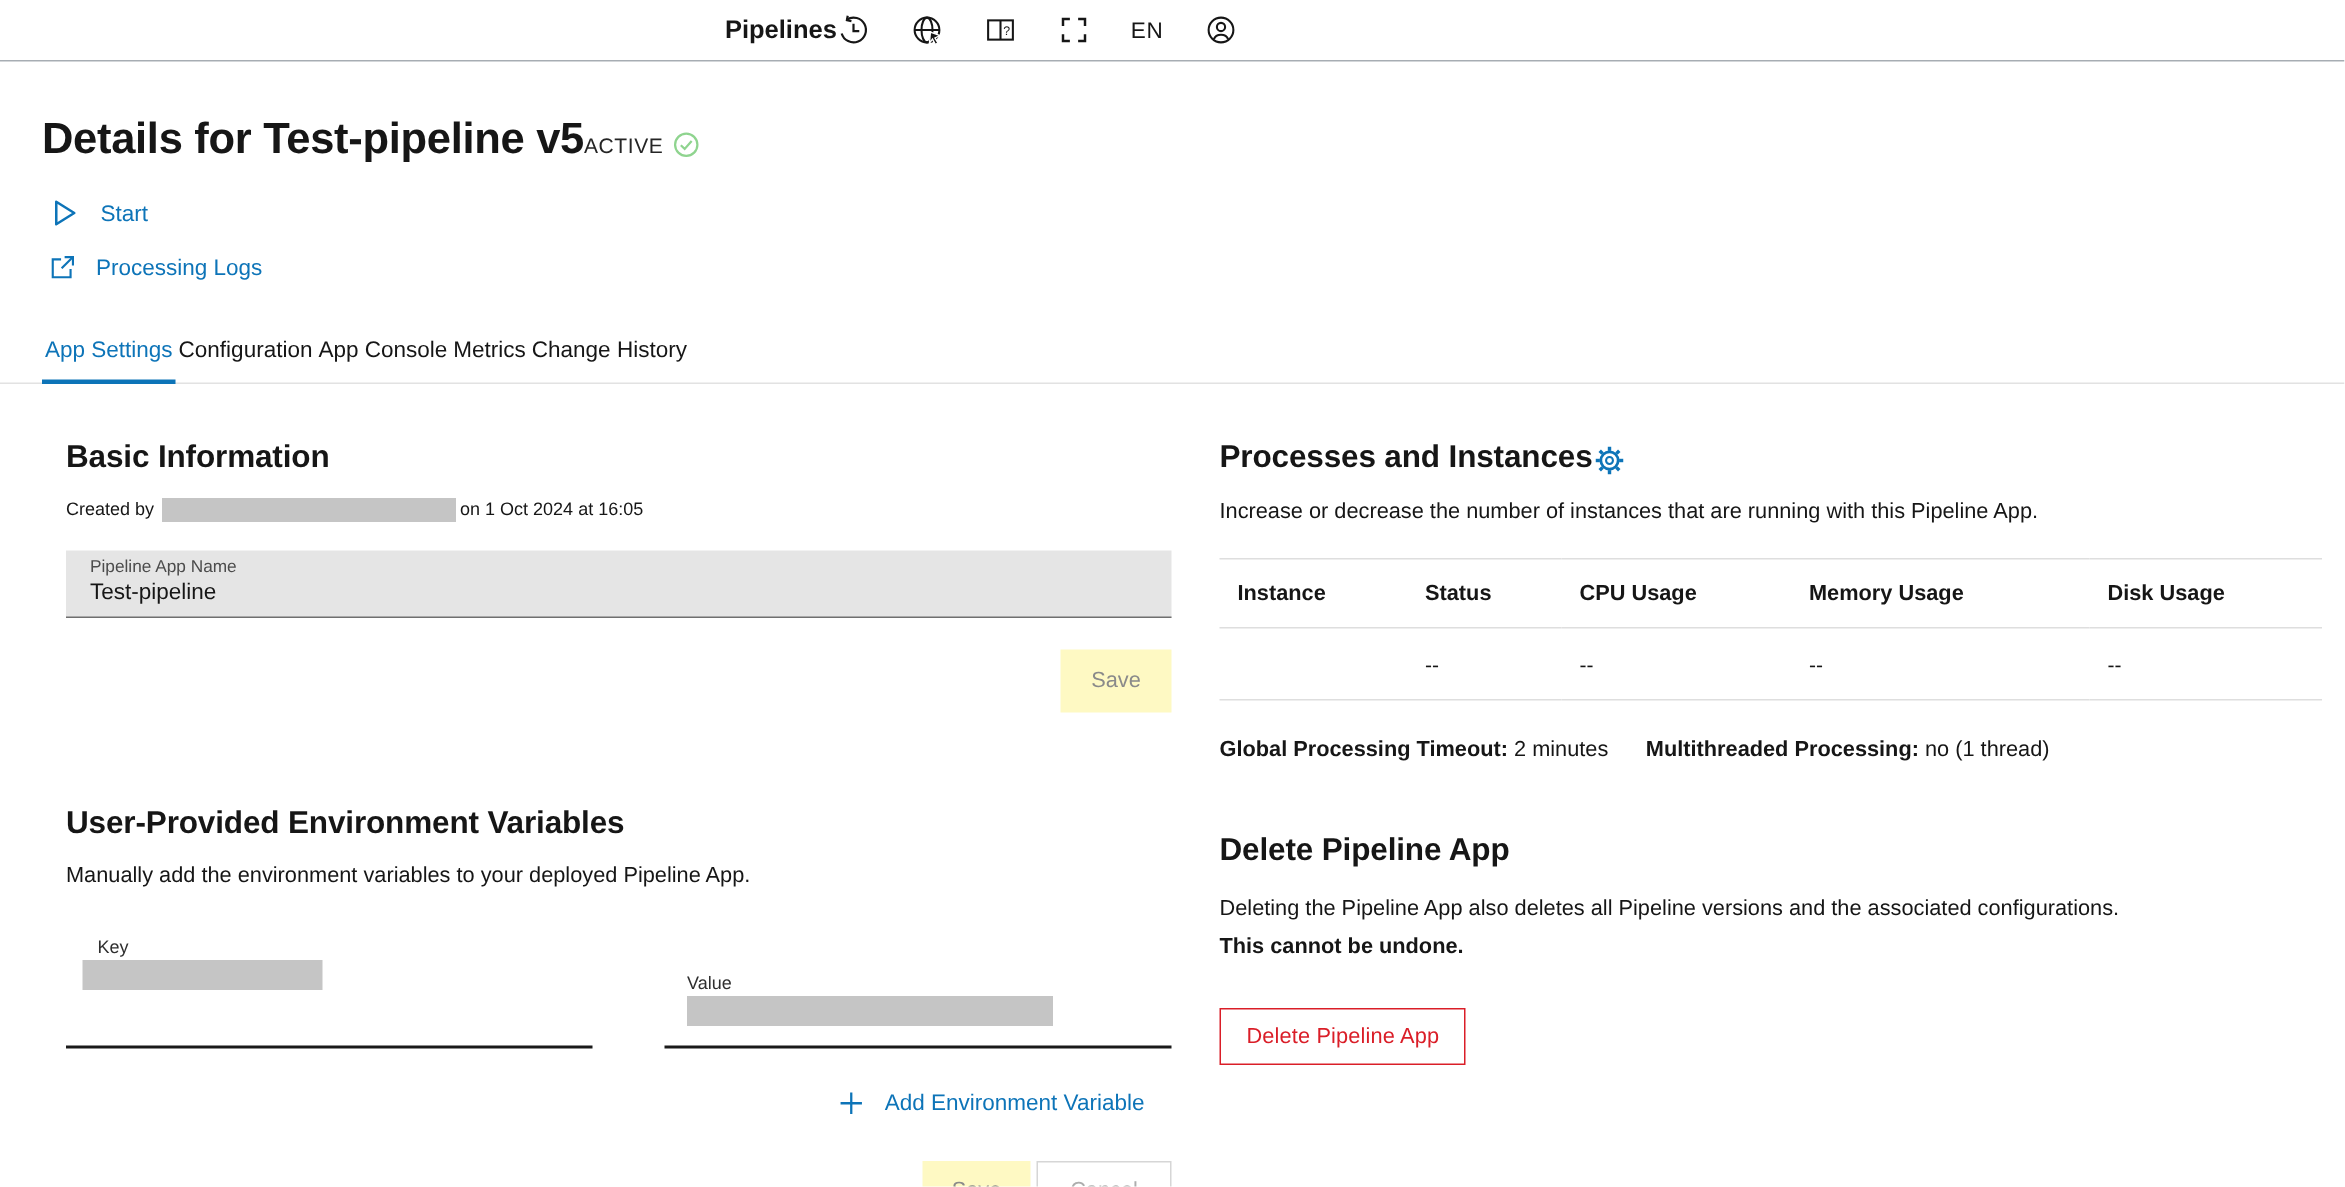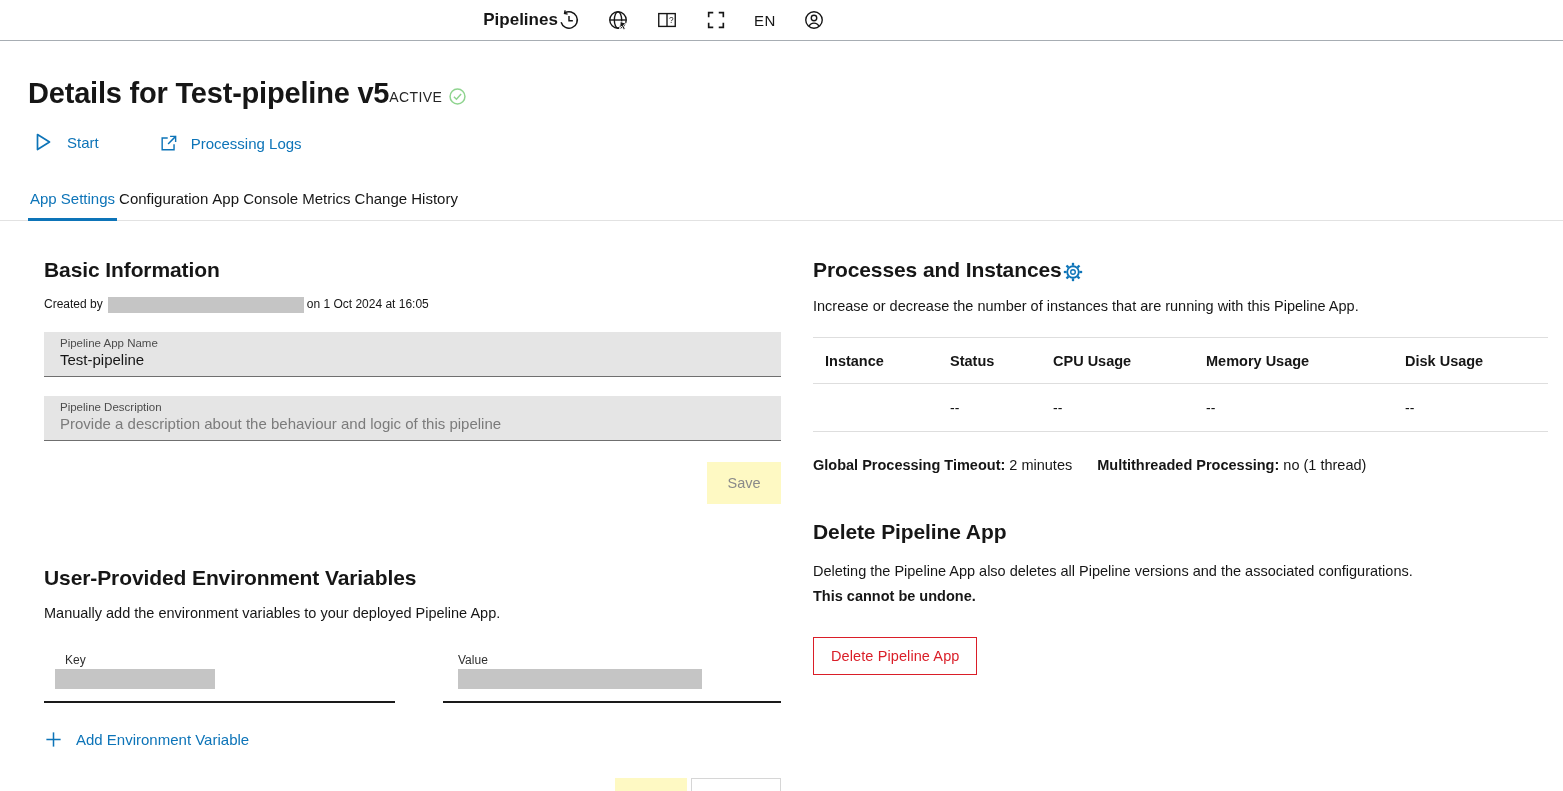--- a/index.html
+++ b/index.html
@@ -32,21 +32,21 @@
   .hicon { width: 22px; height: 22px; cursor: pointer; }
   .lang { font-size: 15px; letter-spacing: 0.5px; cursor: pointer; }
 
   
   .page-head { padding: 36px 0 0 28px; }
   .title-row { display: flex; align-items: center; }
   h1 { font-size: 29px; font-weight: bold; letter-spacing: -0.2px; }
   .status-badge { display: flex; align-items: center; gap: 7px; margin-top: 6px; }
   .status-badge span { font-size: 14px; letter-spacing: 0.4px; color: #252525; }
 
-  .actions-row { display: flex; align-items: flex-end; gap: 60px; margin: 21px 0 0 4px; }
+  .actions-row { display: flex; align-items: flex-start; gap: 16px; margin: 21px 0 0 4px; flex-direction: column; }
   .action-link {
     display: flex; align-items: center; gap: 13px;
     color: #0d74b8; font-size: 15px; cursor: pointer; text-decoration: none;
   }
 
   
   .tabs { margin-top: 37px; padding-left: 28px; border-bottom: 1px solid #e2e2e2; display: flex; }
   .tab { font-size: 15px; padding: 0 2px 13px 2px; color: #161616; cursor: pointer; position: relative; }
   .tab.active { color: #0d74b8; }
   .tab.active::after {
@@ -89,28 +89,28 @@
     background: #fef9c3; color: #8a8a8a; border: none;
     width: 74px; height: 42px; cursor: not-allowed;
   }
 
   
   .env-section { margin-top: 62px; }
   .env-desc { font-size: 14.5px; margin: 15px 0 32px; }
   .env-fields { display: flex; gap: 48px; }
   .env-field { border-bottom: 2px solid #1a1a1a; padding-bottom: 9px; }
   .env-field.key { width: 351px; }
-  .env-field.value { width: 338px; }
+  .env-field.value { width: 338px; margin-top: 24px; }
   .env-field .field-label { font-size: 12px; color: #2f2f2f; margin: 0 0 2px 0; }
   .env-field.key .field-label { margin-left: 21px; }
   .env-field.value .field-label { margin-left: 15px; }
   .redact.key-val { width: 160px; height: 20px; margin-left: 11px; }
   .redact.value-val { width: 244px; height: 20px; margin-left: 15px; }
 
-  .add-row { display: flex; justify-content: flex-start; margin: 27px 18px 0 0; }
+  .add-row { display: flex; justify-content: flex-end; margin: 27px 18px 0 0; }
   .add-link { display: flex; align-items: center; gap: 13px; color: #0d74b8; font-size: 15px; cursor: pointer; }
 
   .env-btn-row { display: flex; justify-content: flex-end; margin-top: 29px; gap: 4px; }
   .env-save { width: 72px; height: 40px; }
   .btn-secondary-disabled {
     background: #ffffff; color: #adadad; border: 1px solid #d6d6d6;
     width: 90px; height: 40px; cursor: not-allowed;
   }
 
   
@@ -225,24 +225,20 @@
         <span class="pre">Created by</span>
         <span class="redact user"></span>
         <span>on 1 Oct 2024 at 16:05</span>
       </div>
 
       <div class="field">
         <div class="field-label">Pipeline App Name</div>
         <input type="text" value="Test-pipeline" style="">
       </div>
 
-      <div class="field">
-        <div class="field-label">Pipeline Description</div>
-        <input type="text" placeholder="Provide a description about the behaviour and logic of this pipeline" style="">
-      </div>
 
       <div class="save-row">
         <button class="btn btn-primary-disabled" disabled="">Save</button>
       </div>
     </div>
 
     <div class="env-section">
       <h2>User-Provided Environment Variables</h2>
       <div class="env-desc">Manually add the environment variables to your deployed Pipeline App.</div>
 

